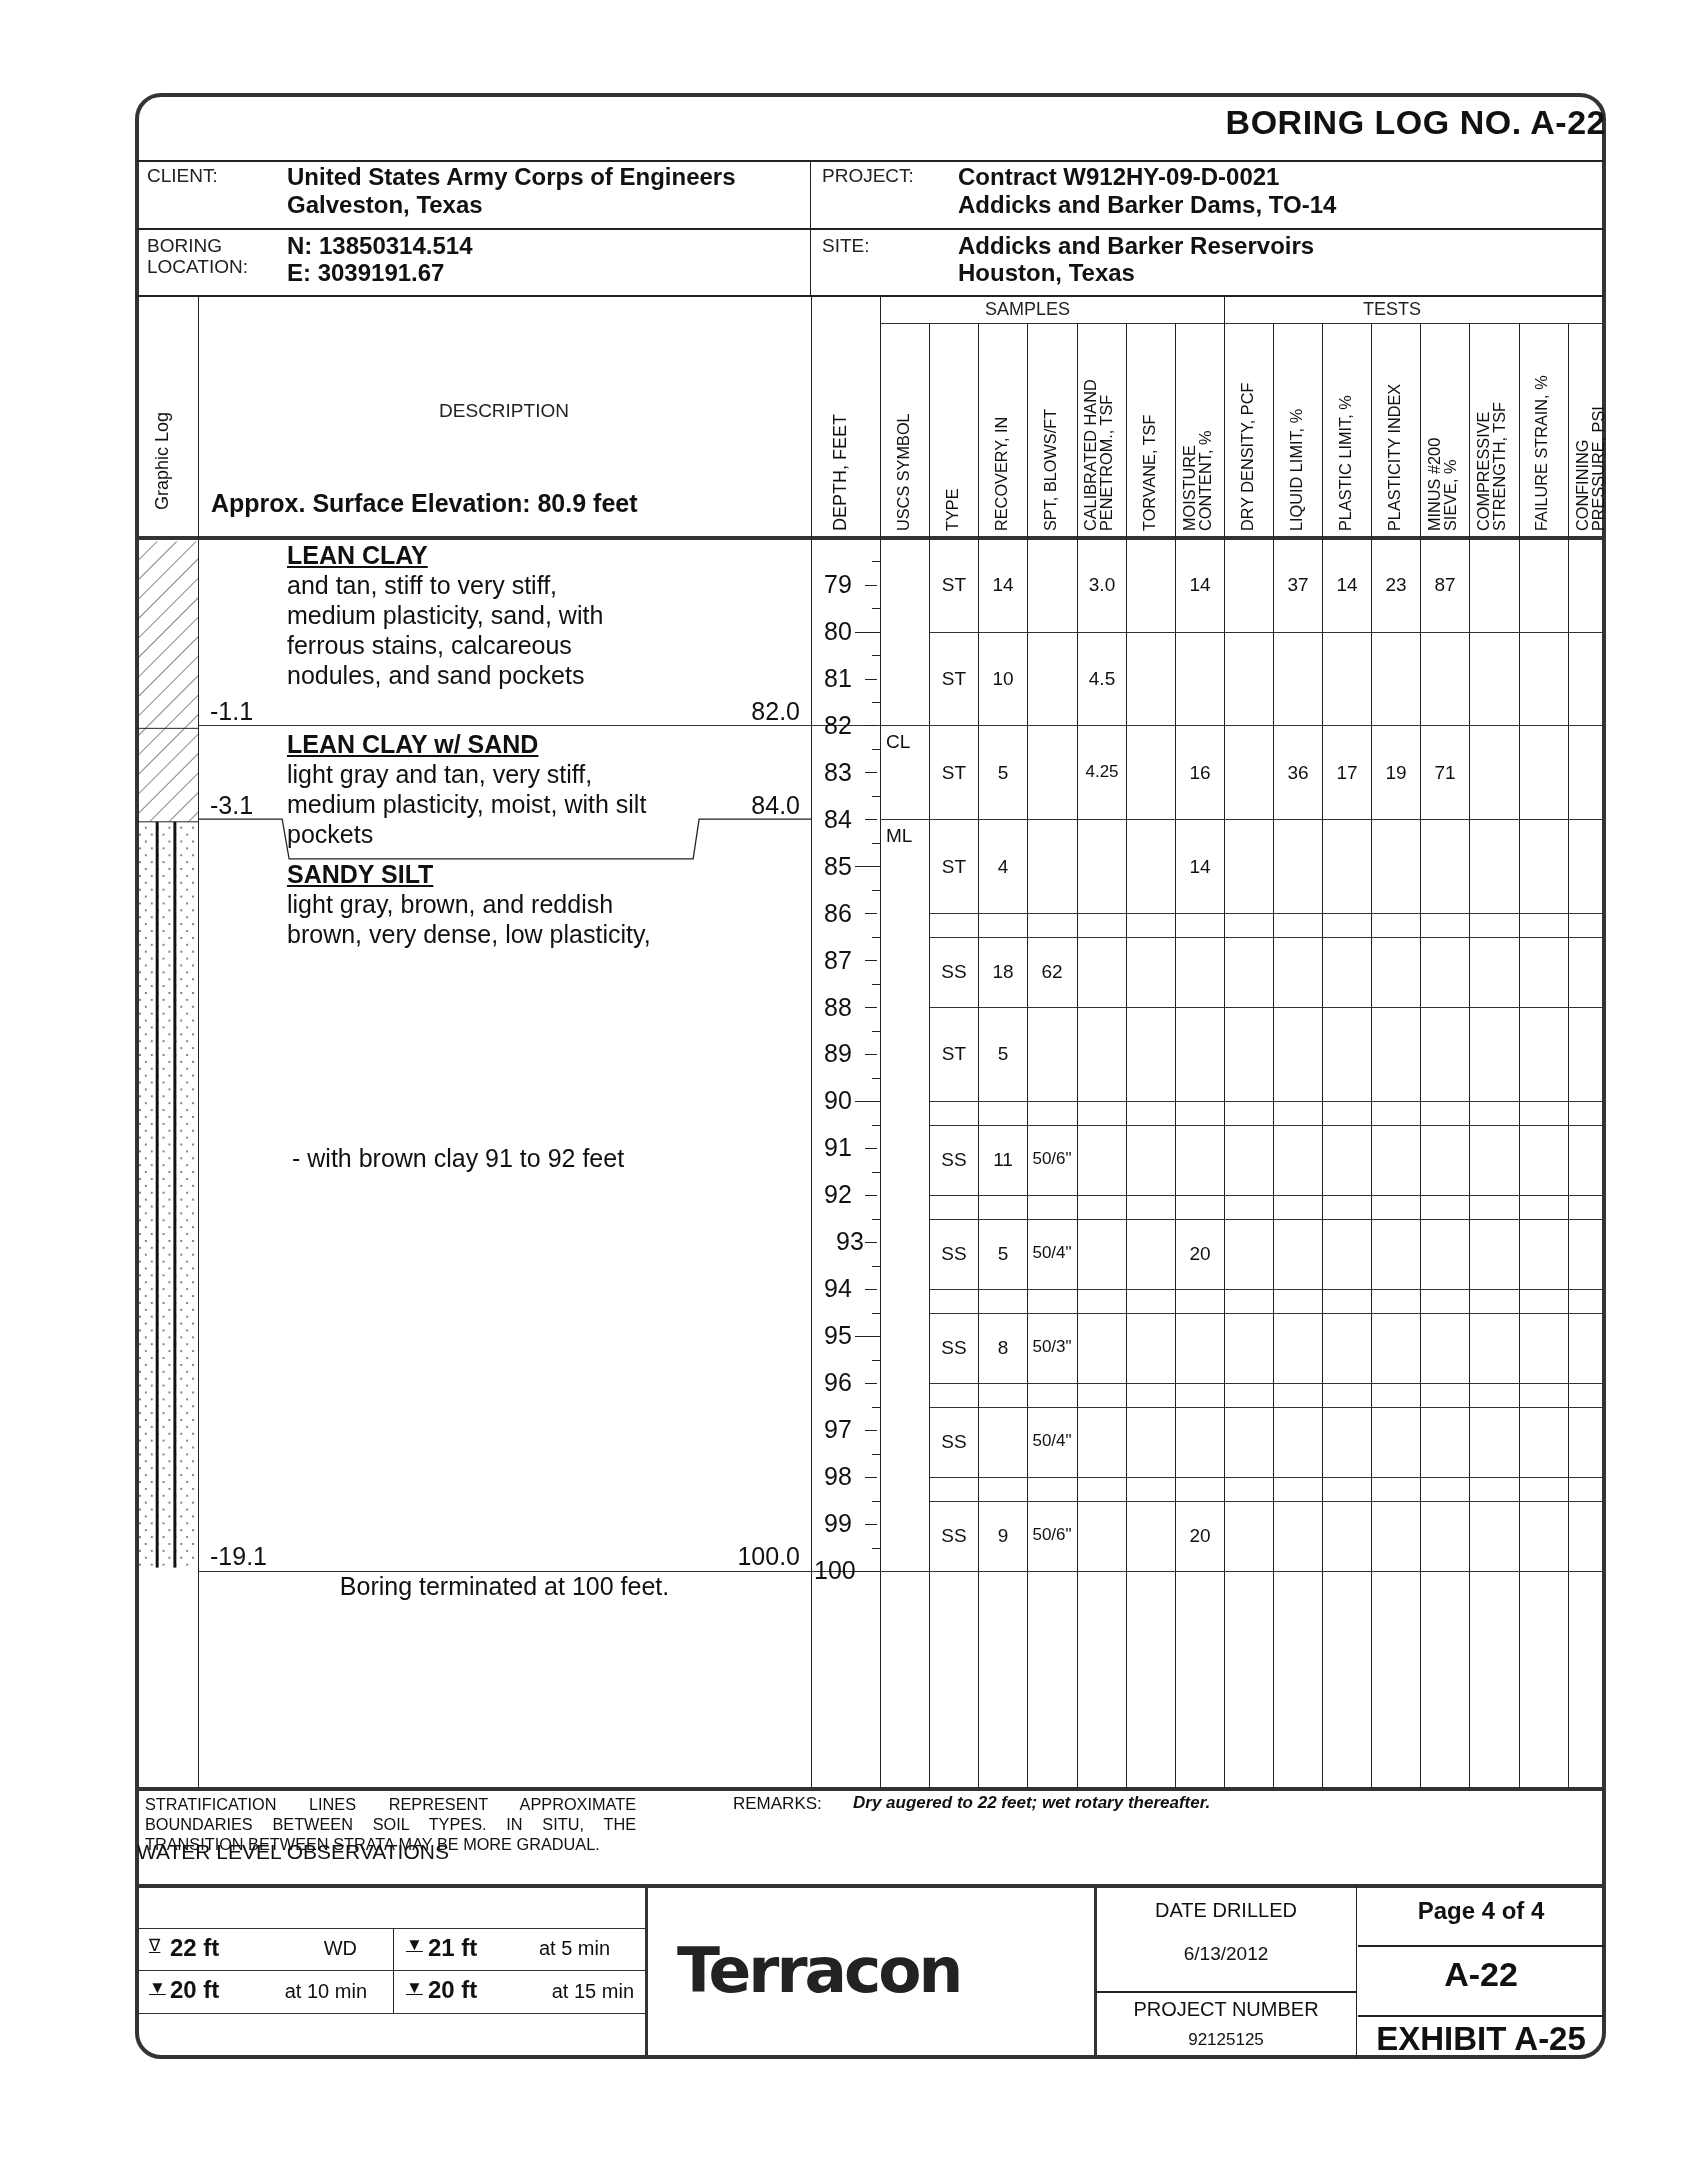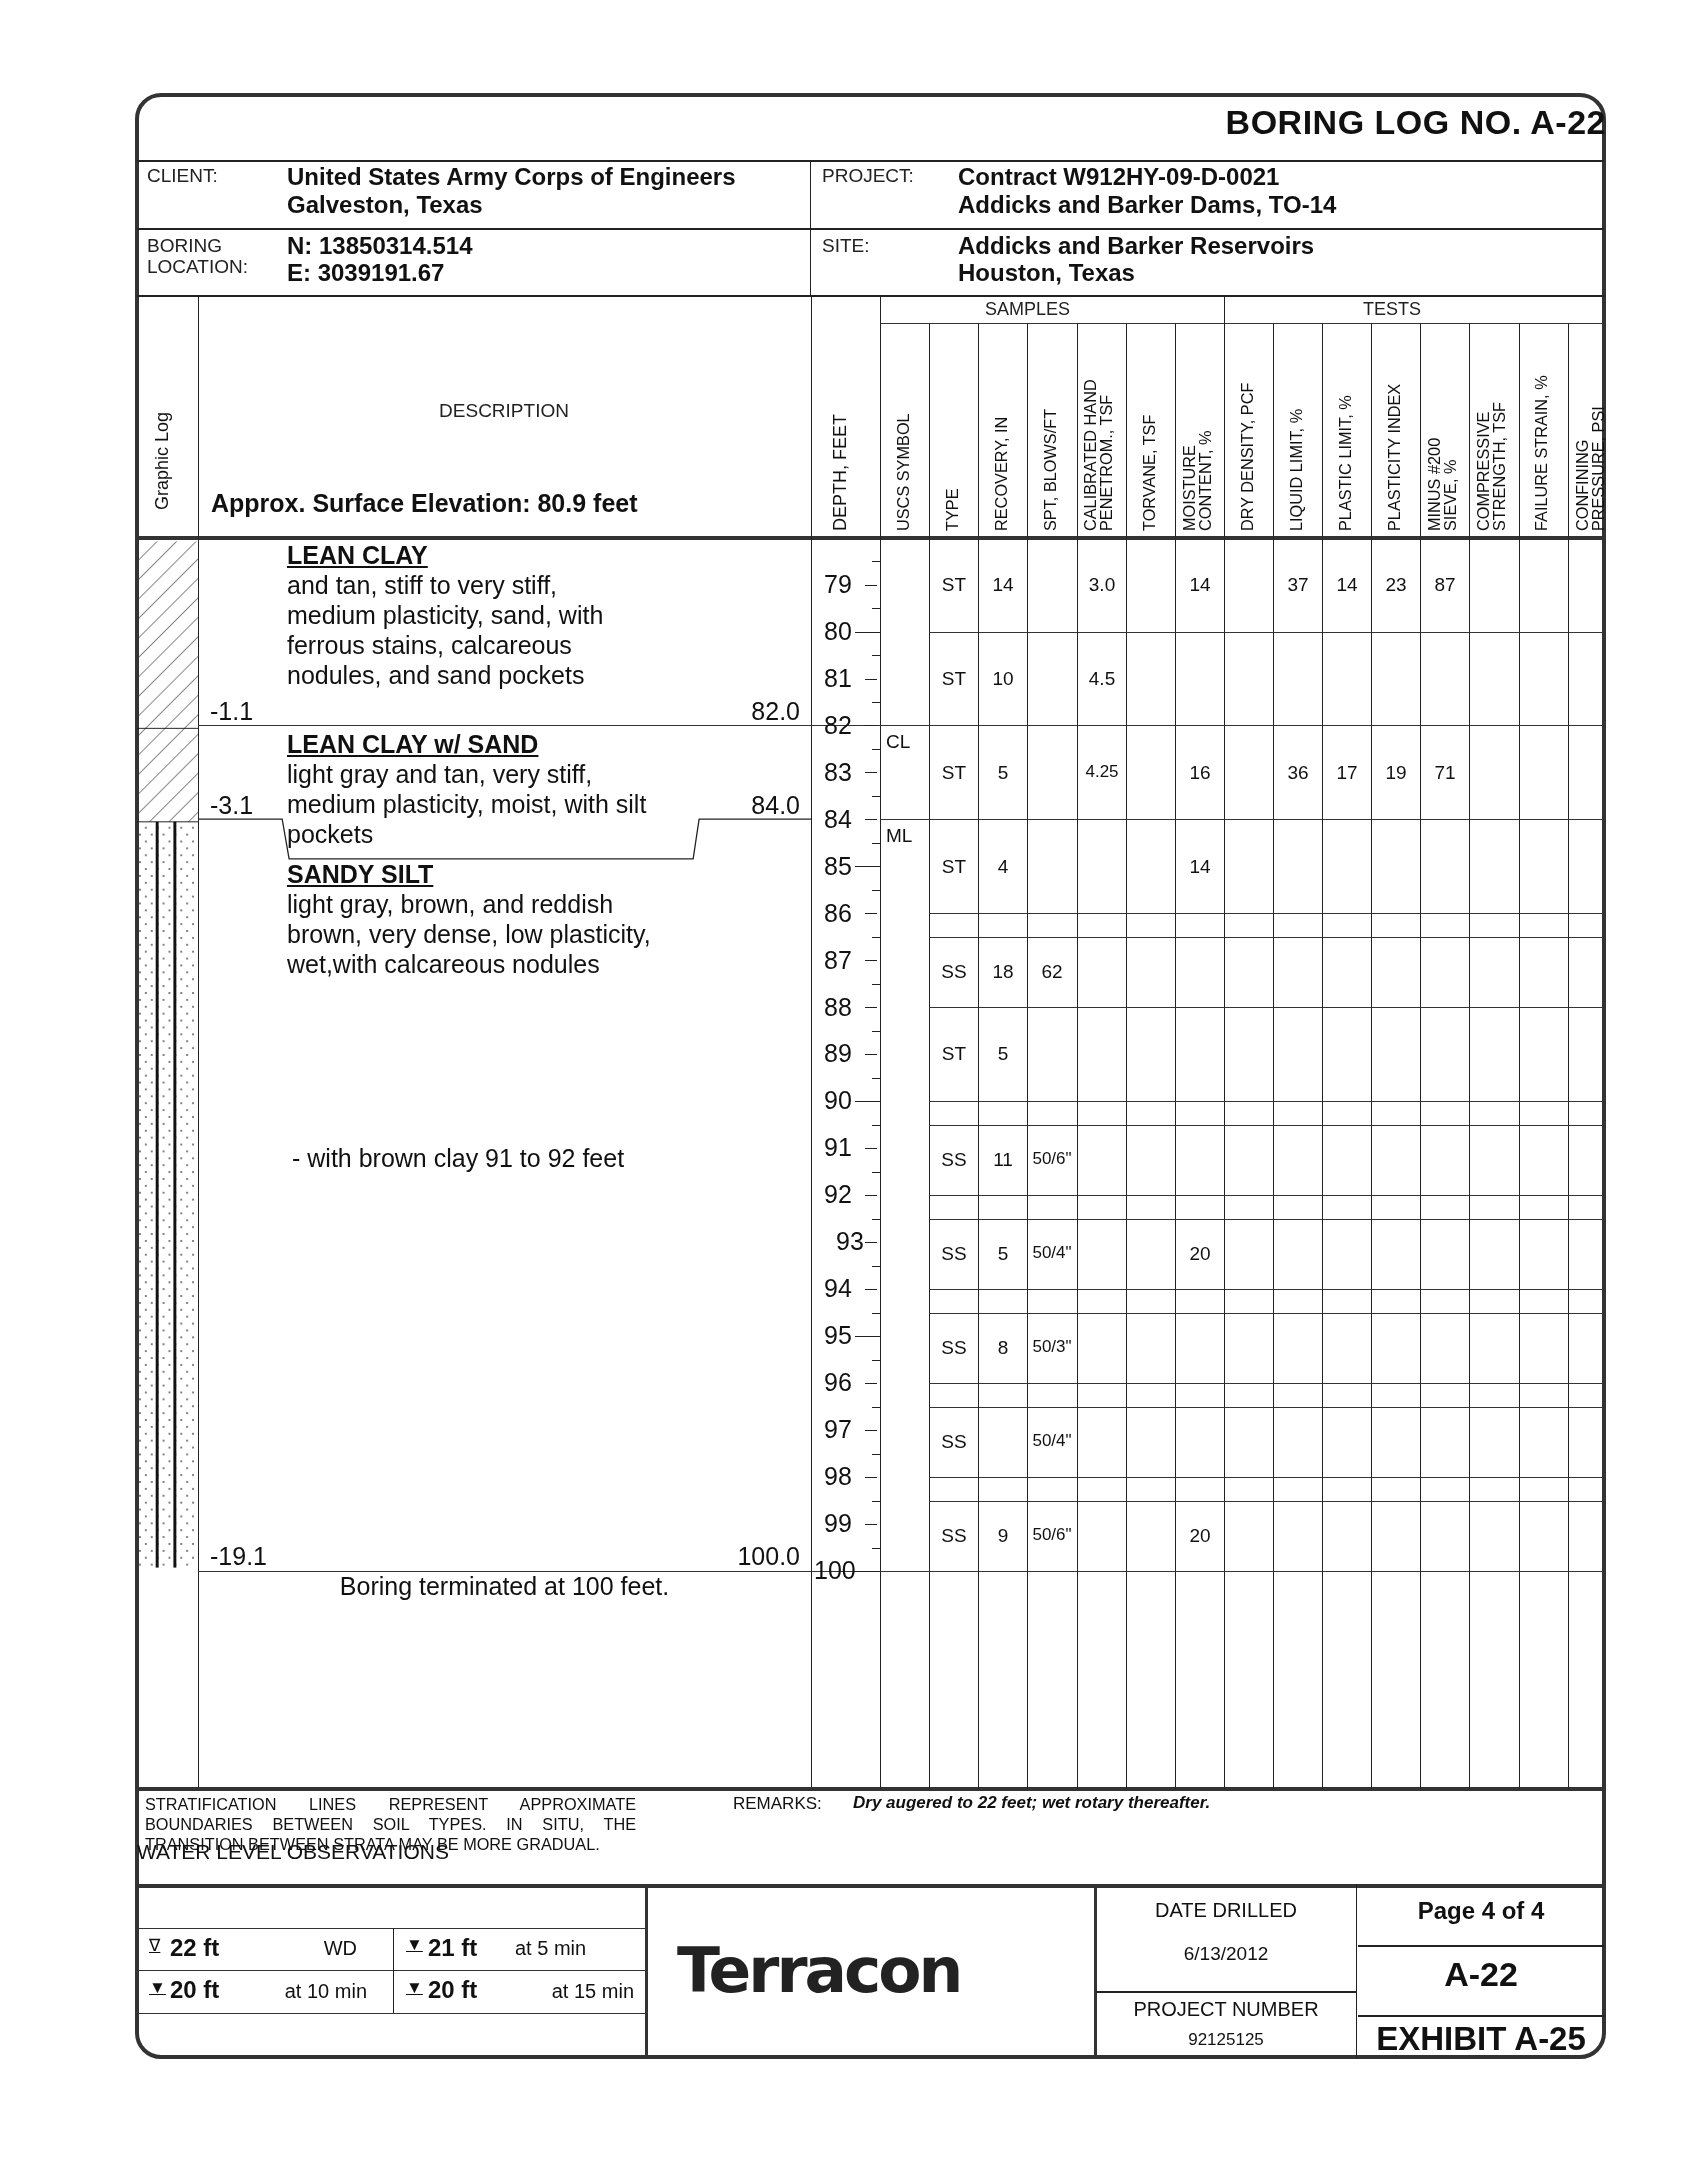--- a/index.html
+++ b/index.html
@@ -194,21 +194,21 @@
     <div>PRESSURE, PSI</div>
   </div>
 <div class="abs desc" style="left:287px; top:540px; width:505px;"><b>LEAN CLAY</b><div>and tan, stiff to very stiff,</div><div>medium plasticity, sand, with</div><div>ferrous stains, calcareous</div><div>nodules, and sand pockets</div></div>
 <div class="abs desc" style="left:210px; top:696px;">-1.1</div>
 <div class="abs desc" style="left:713px; top:696px; width:87px; text-align:right;">82.0</div>
 <div class="hl thin" style="left:198px; top:725px; width:682px;"></div>
 <div class="abs desc" style="left:287px; top:729px; width:505px;"><b>LEAN CLAY w/ SAND</b><div>light gray and tan, very stiff,</div><div>medium plasticity, moist, with silt</div><div>pockets</div></div>
 <div class="abs desc" style="left:210px; top:790px;">-3.1</div>
 <div class="abs desc" style="left:713px; top:790px; width:87px; text-align:right;">84.0</div>
 <div class="abs" style="left:886px; top:725px; font-size:19px;"></div>
-<div class="abs desc" style="left:287px; top:859px; width:505px;"><b>SANDY SILT</b><div>light gray, brown, and reddish</div><div>brown, very dense, low plasticity,</div><div>wet,with calcareous nodules</div></div>
+<div class="abs desc" style="left:287px; top:859px; width:505px;"><b>SANDY SILT</b><div>light gray, brown, and reddish</div><div>brown, very dense, low plasticity,</div></div>
 <div class="abs desc" style="left:210px; top:1541px;">-19.1</div>
 <div class="abs desc" style="left:713px; top:1541px; width:87px; text-align:right;">100.0</div>
 <div class="abs" style="left:886px; top:1477px; font-size:19px;"></div>
 <div class="hl thin" style="left:198px; top:1571px; width:1406px;"></div>
 <div class="abs" style="left:886px; top:731px; font-size:19px;">CL</div>
 <div class="abs" style="left:886px; top:825px; font-size:19px;">ML</div>
 <div class="hl thin" style="left:880px; top:725px; width:49px;"></div>
 <div class="hl thin" style="left:880px; top:819px; width:49px;"></div>
 <svg style="position:absolute; left:198px; top:817px;" width="614" height="50" viewBox="0 0 620 50">
     <polyline points="0,2 85,2 92,42 500,42 506,2 620,2" fill="none" stroke="#222" stroke-width="1.3"></polyline>
@@ -343,20 +343,20 @@
 <div class="hl thin" style="left:929px; top:1571px; width:675px;"></div>
 <div class="cell" style="left:929px; top:1525px; ">SS</div>
 <div class="cell" style="left:978px; top:1525px; ">9</div>
 <div class="cell" style="left:1027px; top:1525px; font-size:17px;">50/6"</div>
 <div class="cell" style="left:1175px; top:1525px; ">20</div>
 <span class="abs" style="left:149px; top:1935px; font-size:17px; text-decoration:underline;">∇</span>
 <span class="abs wl" style="left:170px; top:1934px;">22 ft</span>
 <span class="abs wlsub" style="left:238px; top:1937px; width:119px; text-align:right;">WD</span>
 <span class="abs" style="left:406px; top:1935px; font-size:17px; text-decoration:underline;">▼</span>
 <span class="abs wl" style="left:428px; top:1934px;">21 ft</span>
-<span class="abs wlsub" style="left:515px; top:1937px; width:119px; text-align:left;">at 5 min</span>
+<span class="abs wlsub" style="left:515px; top:1937px; width:119px; text-align:center;">at 5 min</span>
 <span class="abs" style="left:149px; top:1978px; font-size:17px; text-decoration:underline;">▼</span>
 <span class="abs wl" style="left:170px; top:1976px;">20 ft</span>
 <span class="abs wlsub" style="left:248px; top:1980px; width:119px; text-align:right;">at 10 min</span>
 <span class="abs" style="left:406px; top:1978px; font-size:17px; text-decoration:underline;">▼</span>
 <span class="abs wl" style="left:428px; top:1976px;">20 ft</span>
 <span class="abs wlsub" style="left:515px; top:1980px; width:119px; text-align:right;">at 15 min</span>
 
 
 </body></html>

